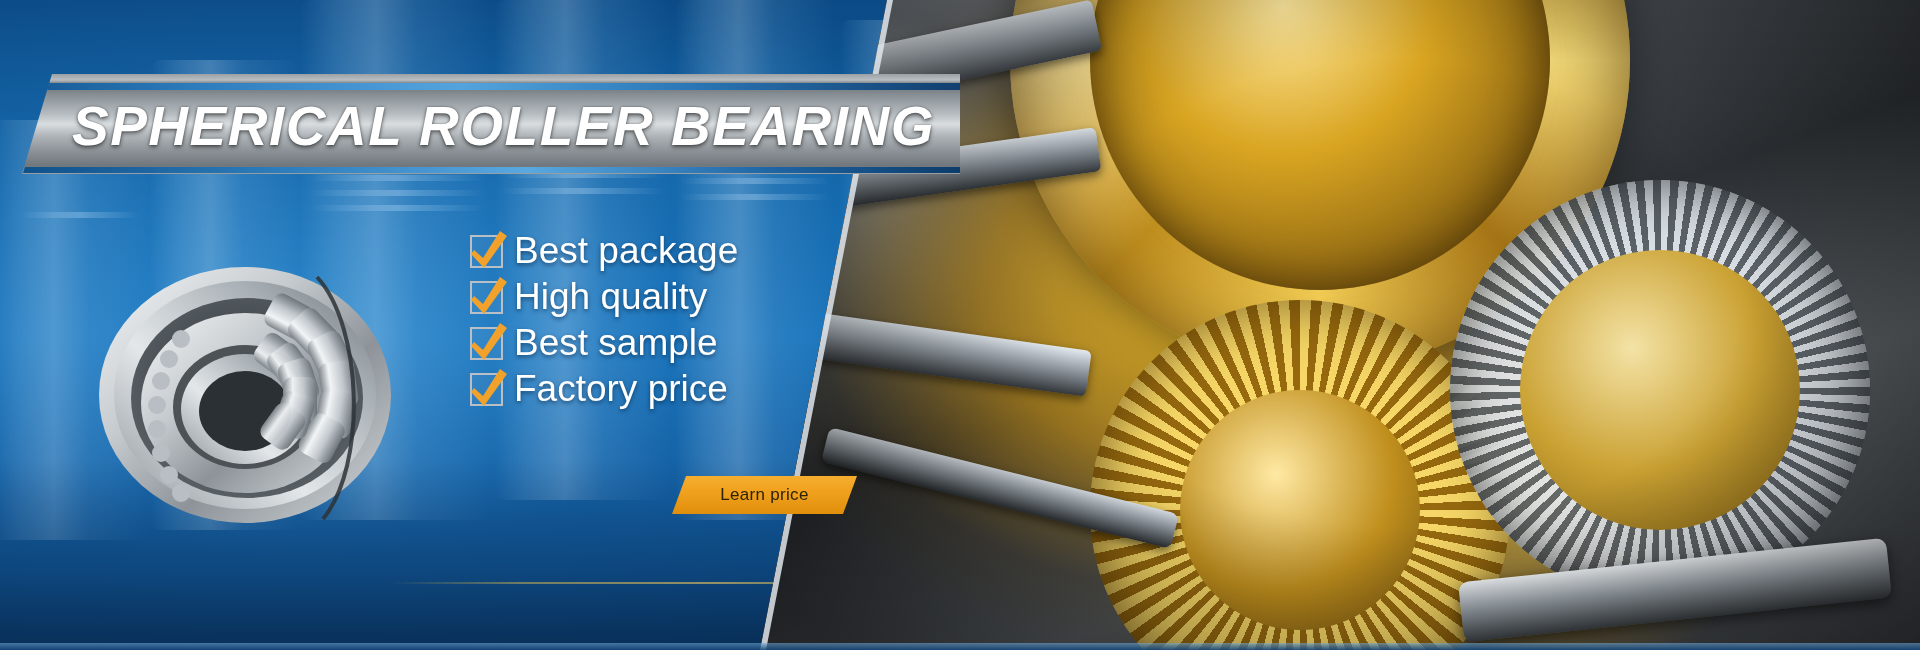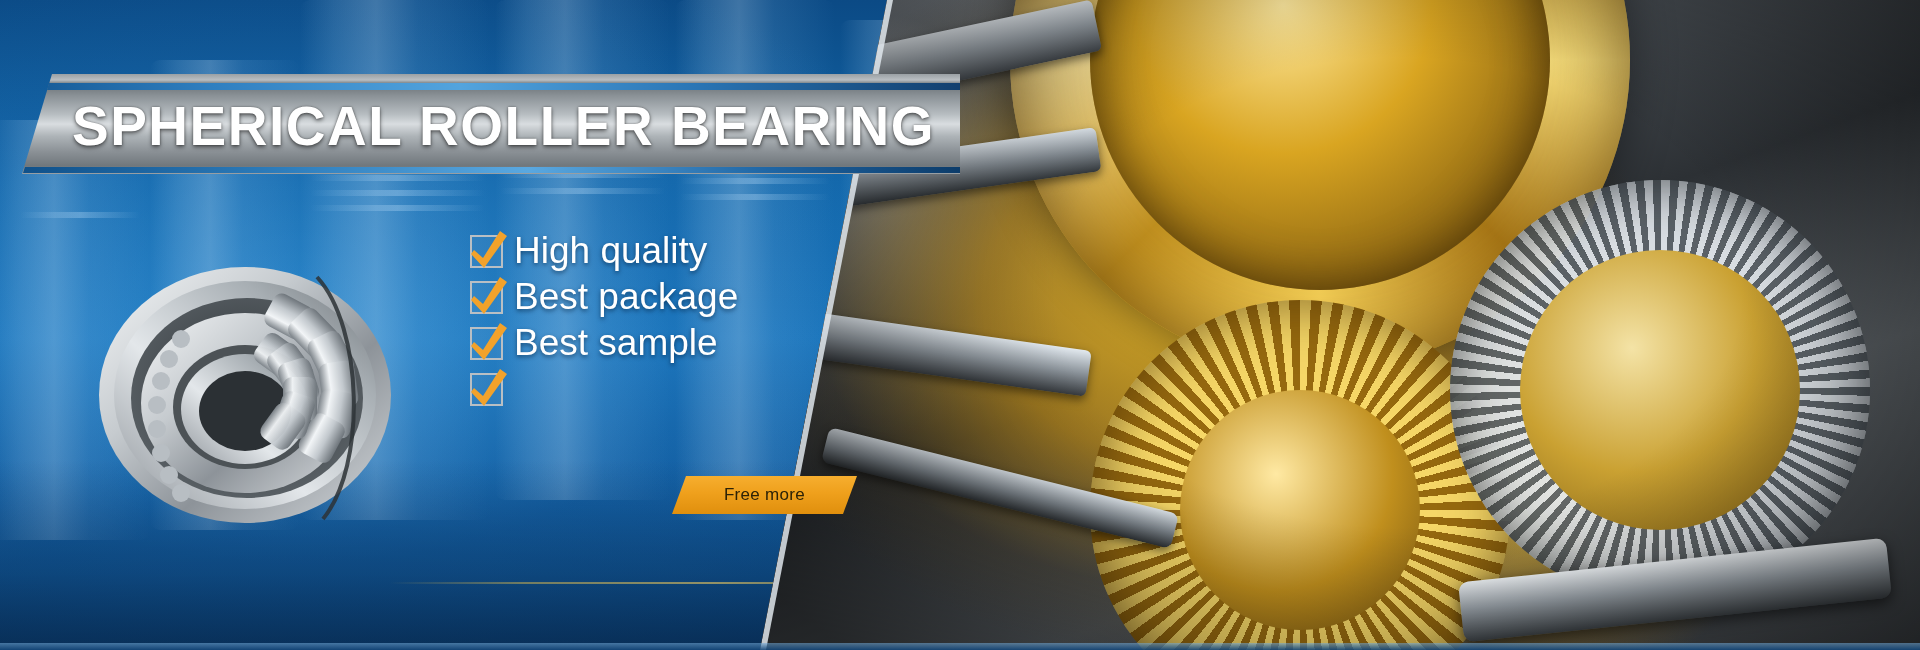--- a/index.html
+++ b/index.html
@@ -33,21 +33,21 @@
   .hairline{
     position:absolute;height:2px;
     background:linear-gradient(90deg,rgba(120,120,70,0) 0%,rgba(150,145,90,.75) 25%,rgba(170,160,100,.85) 60%,rgba(150,145,90,.55) 100%);
   }
   .bottom-edge{
     position:absolute;left:0;bottom:0;width:1920px;height:7px;
     background:linear-gradient(180deg,rgba(120,175,220,.55),rgba(20,70,120,.9));
   }
 
   
-  .title-wrap{position:absolute;left:0;top:74px;width:960px;height:100px;}
+  .title-wrap{position:absolute;left:0;top:74px;width:960px;height:100px;font-style:italic;}
   .title-plate{
     position:absolute;left:0;top:0;width:960px;height:100px;
     background:linear-gradient(180deg,
       #9aa0a4 0%, #b9bec2 6%,
       #6f767b 10%, #767d82 14%,
       #8b9297 22%, #b6bcc0 40%,
       #d9dde0 50%, #aeb4b8 62%,
       #8a9095 78%, #70777c 92%, #9aa1a6 100%);
     clip-path:polygon(52px 0, 960px 0, 960px 100px, 22px 100px);
     box-shadow:0 2px 5px rgba(0,0,0,.35);
@@ -285,45 +285,46 @@
     </svg>
   </div>
 
   <div class="features">
     <div class="feature">
       <span class="chk">
         <svg width="40" height="44" viewBox="0 0 40 44">
           <path d="M4 23 L13 31 L30 4 L37 9 L14 41 L1 27 Z" fill="#f2a22b"></path>
         </svg>
       </span>
-      <span class="feature-label">High quality</span>
+      <span class="feature-label">Best package</span>
     </div>
     <div class="feature">
       <span class="chk">
         <svg width="40" height="44" viewBox="0 0 40 44">
           <path d="M4 23 L13 31 L30 4 L37 9 L14 41 L1 27 Z" fill="#f2a22b"></path>
         </svg>
       </span>
-      <span class="feature-label">Best package</span>
+      <span class="feature-label">High quality</span>
     </div>
     <div class="feature">
       <span class="chk">
         <svg width="40" height="44" viewBox="0 0 40 44">
           <path d="M4 23 L13 31 L30 4 L37 9 L14 41 L1 27 Z" fill="#f2a22b"></path>
         </svg>
       </span>
       <span class="feature-label">Best sample</span>
     </div>
     <div class="feature">
       <span class="chk">
         <svg width="40" height="44" viewBox="0 0 40 44">
           <path d="M4 23 L13 31 L30 4 L37 9 L14 41 L1 27 Z" fill="#f2a22b"></path>
         </svg>
       </span>
+      <span class="feature-label">Factory price</span>
     </div>
   </div>
 
   <div class="learn">
-    <span>Free more</span>
+    <span>Learn price</span>
   </div>
 
   <div class="bottom-edge"></div>
 </div>
 
 </body></html>

